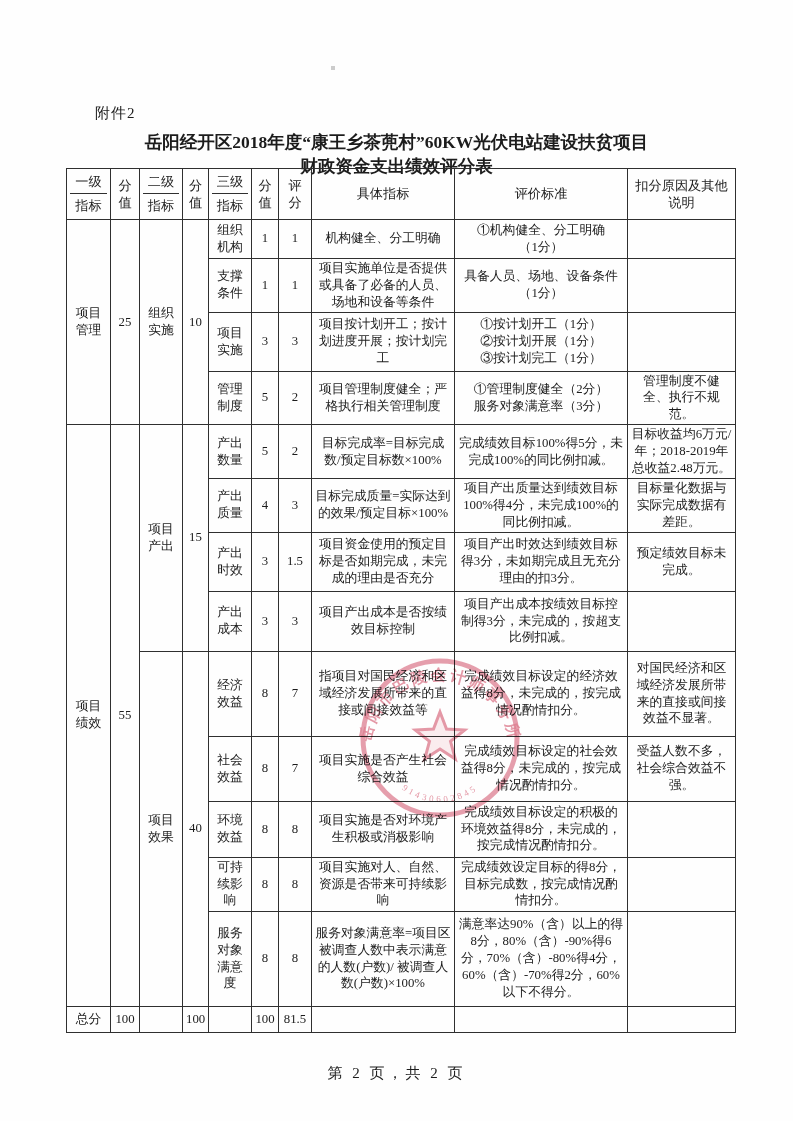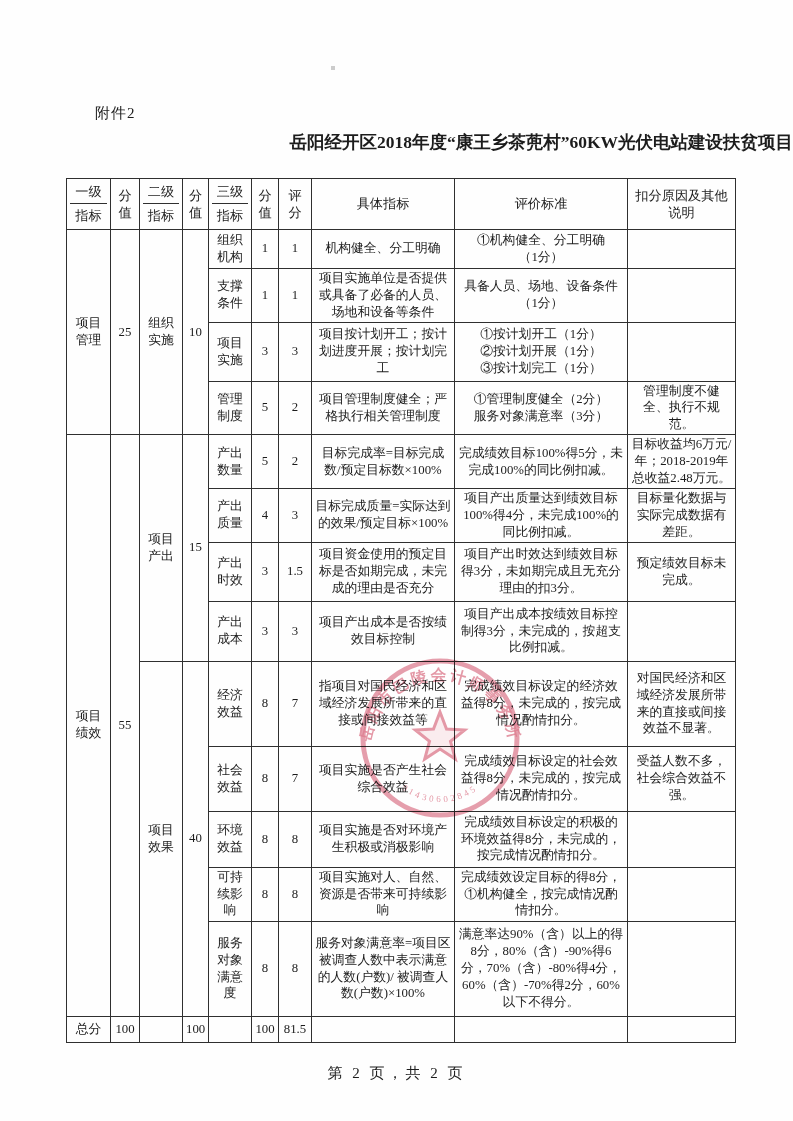--- a/index.html
+++ b/index.html
@@ -8,24 +8,24 @@
     background:#fefefe;
     font-family:"Liberation Serif","DejaVu Serif",serif;
     color:#1c1c1c;
   }
   .attachment{
     position:absolute;left:95px;top:104px;
     font-size:15px;letter-spacing:1px;text-align:right;
   }
   .doc-title{
     position:absolute;left:0;top:131px;width:793px;
-    text-align:right;font-weight:bold;font-size:17.5px;line-height:1.35;
+    text-align:center;font-weight:bold;font-size:17.5px;line-height:1.35;
   }
   table.score-table{
-    position:absolute;left:66px;top:178px;width:670px;
+    position:absolute;left:66px;top:168px;width:670px;
     border-collapse:collapse;table-layout:fixed;
   }
   .score-table td,.score-table th{
     border:1.6px solid #2f2f2f;
     font-size:12.8px;line-height:1.32;
     padding:1px 3px;text-align:center;vertical-align:middle;
     font-weight:normal;overflow:hidden;
   }
   .score-table th{font-size:13.2px;}
   .pre{white-space:pre-line;}
@@ -45,20 +45,21 @@
 </style>
 </head>
 <body>
 
 <div class="speck"></div>
 
 <div class="attachment">附件2</div>
 
 <div class="doc-title">
   <div>岳阳经开区2018年度“康王乡茶蔸村”60KW光伏电站建设扶贫项目</div>
+  <div>财政资金支出绩效评分表</div>
 </div>
 
 <table class="score-table">
   <colgroup>
     <col style="width:44px">
       <col style="width:29px">
       <col style="width:43px">
     <col style="width:26px">
       <col style="width:43px">
       <col style="width:27px">
@@ -217,21 +218,21 @@
       <td class="txt">完成绩效目标设定的积极的环境效益得8分，未完成的，按完成情况酌情扣分。</td>
       <td class="txt"></td>
     </tr>
     <tr style="height:54px;">
       <td class="pre">可持
 续影
 响</td>
       <td class="num">8</td>
       <td class="num">8</td>
       <td class="txt">项目实施对人、自然、资源是否带来可持续影响</td>
-      <td class="txt">完成绩效设定目标的得8分，①机构健全，按完成情况酌情扣分。</td>
+      <td class="txt">完成绩效设定目标的得8分，目标完成数，按完成情况酌情扣分。</td>
       <td class="txt"></td>
     </tr>
     <tr style="height:95px;margin-left:35px;">
       <td class="pre">服务
 对象
 满意
 度</td>
       <td class="num">8</td>
       <td class="num">8</td>
       <td class="txt">服务对象满意率=项目区被调查人数中表示满意的人数(户数)/ 被调查人数(户数)×100%</td>

